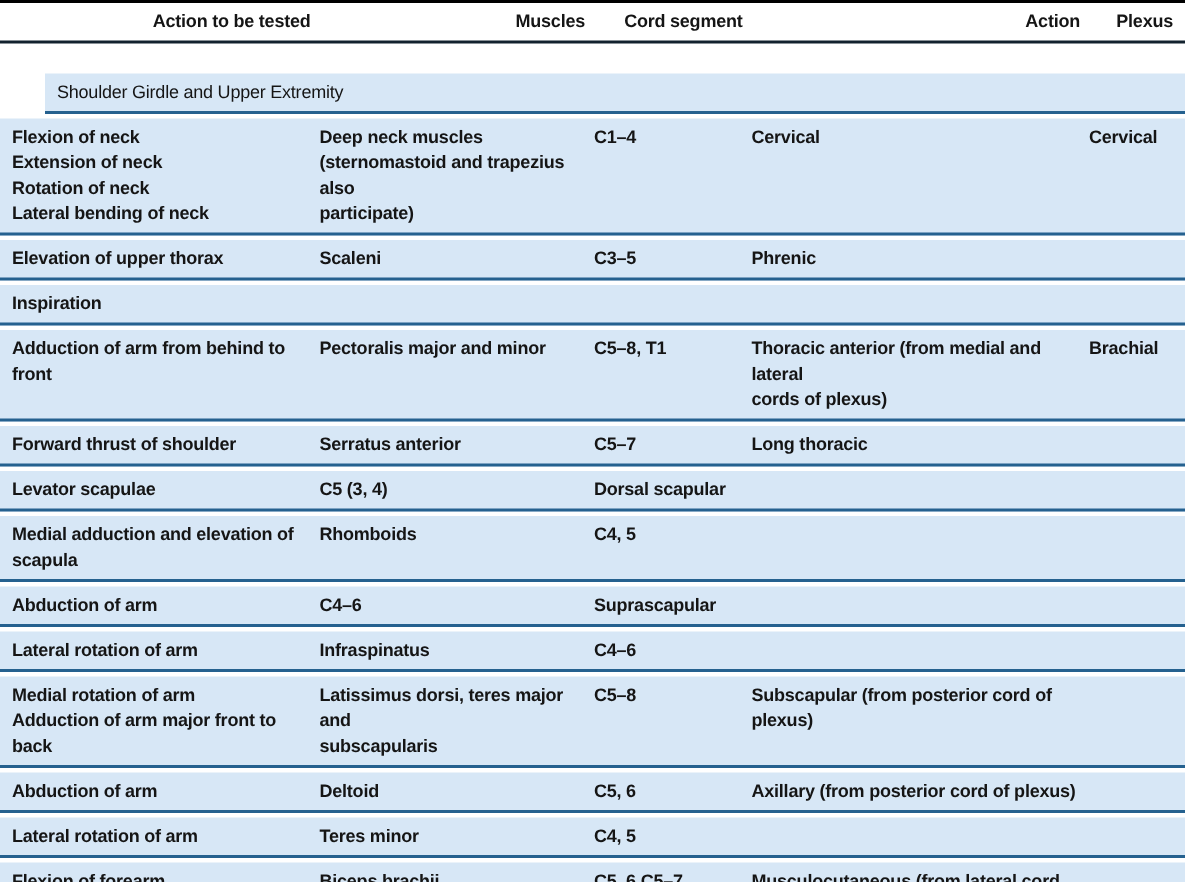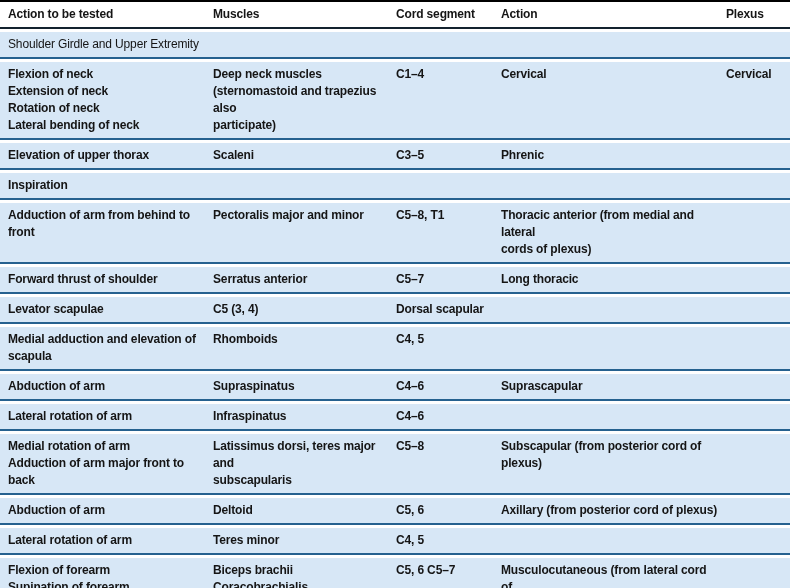--- a/index.html
+++ b/index.html
@@ -25,33 +25,35 @@
     display: grid;
     grid-template-columns: 205px 183px 105px 225px 1fr;
     padding: 4px 2px 4px 8px;
     box-sizing: border-box;
     font-weight: bold;
   }
   .hdr {
     background: #ffffff;
     font-weight: bold;
     border-bottom: 2px solid #13222e;
-    margin-bottom: 3px;
+    margin-bottom: 20px;
+    text-align: right;
   }
   .row {
     background: #d7e7f6;
     border-bottom: 2px solid #25618f;
     margin-bottom: 3px;
   }
   .section-row {
     background: #d7e7f6;
     border-bottom: 2px solid #25618f;
     margin-bottom: 3px;
     padding: 4px 2px 4px 8px;
     box-sizing: border-box;
+    margin-left: 30px;
   }
   .c {
     white-space: pre-line;
     padding-right: 6px;
   }
 </style>
 </head>
 <body>
 
 <div class="table">
@@ -95,20 +97,21 @@
     <div class="c"></div>
     <div class="c"></div>
   </div>
 
   <div class="grid row">
     <div class="c">Adduction of arm from behind to front</div>
     <div class="c">Pectoralis major and minor</div>
     <div class="c">C5–8, T1</div>
     <div class="c">Thoracic anterior (from medial and lateral
 cords of plexus)</div>
+    <div class="c">Brachial</div>
   </div>
 
   <div class="grid row">
     <div class="c">Forward thrust of shoulder</div>
     <div class="c">Serratus anterior</div>
     <div class="c">C5–7</div>
     <div class="c">Long thoracic</div>
     <div class="c"></div>
   </div>
 
@@ -123,21 +126,20 @@
     <div class="c">Medial adduction and elevation of
 scapula</div>
     <div class="c">Rhomboids</div>
     <div class="c">C4, 5</div>
     <div class="c"></div>
     <div class="c"></div>
   </div>
 
   <div class="grid row">
     <div class="c">Abduction of arm</div>
-    <div class="c">Supraspinatus</div>
     <div class="c">C4–6</div>
     <div class="c">Suprascapular</div>
     <div class="c"></div>
   </div>
 
   <div class="grid row">
     <div class="c">Lateral rotation of arm</div>
     <div class="c">Infraspinatus</div>
     <div class="c">C4–6</div>
     <div class="c"></div>

